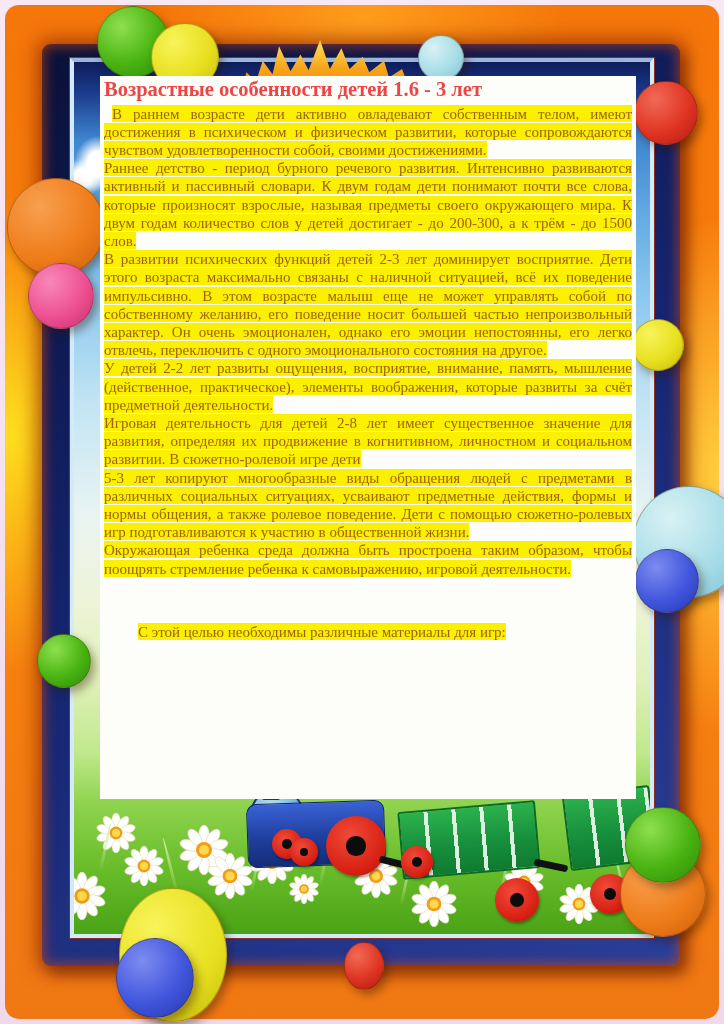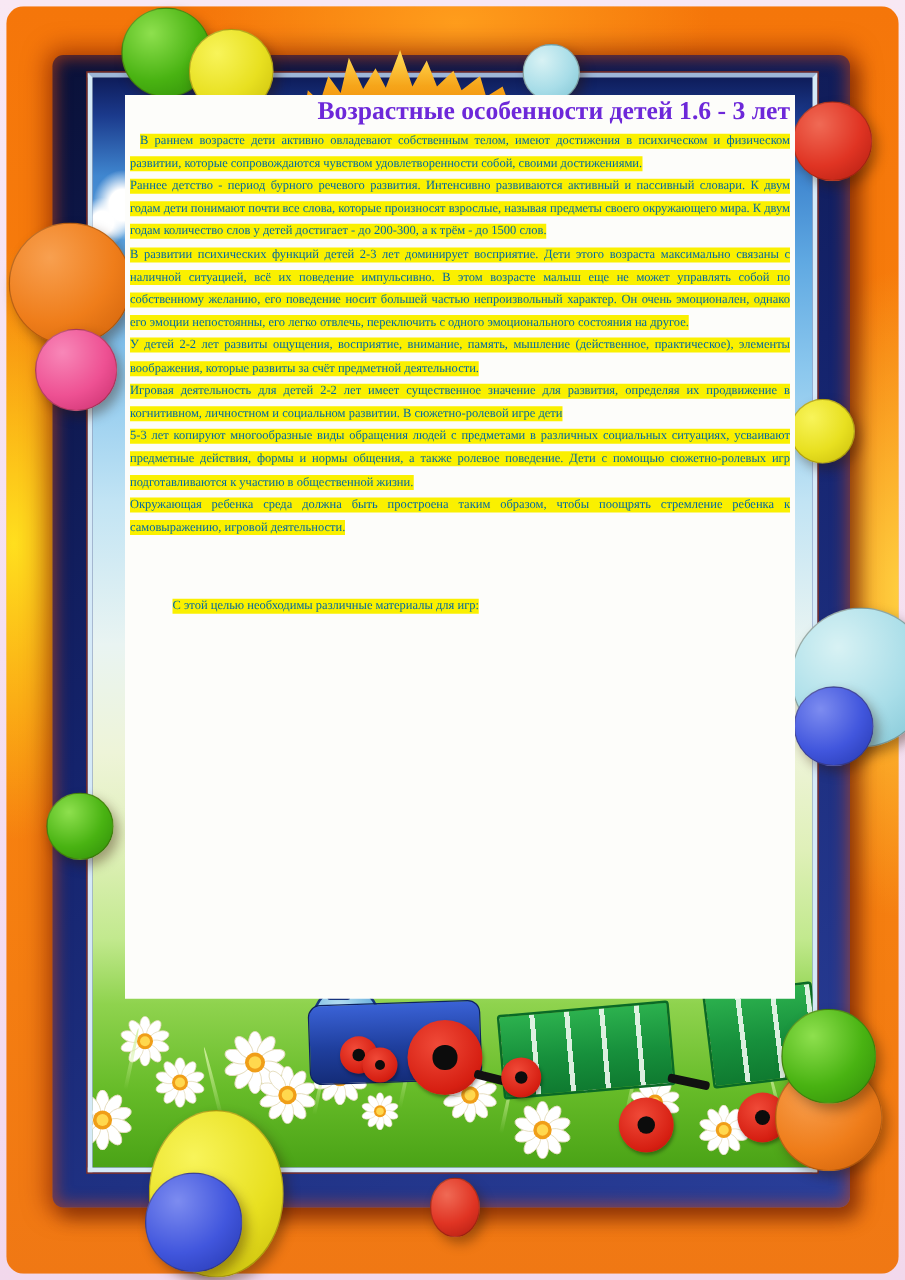--- a/index.html
+++ b/index.html
@@ -26,23 +26,23 @@
     background:radial-gradient(closest-side,#ffffff 45%,rgba(255,255,255,0) 100%);}
   
   .sunburst{position:absolute;left:243px;top:40px;width:164px;height:52px;z-index:12;
     background:linear-gradient(180deg,#ffd64e 10%,#f6a51a 55%,#f28a06 100%);
     clip-path:polygon(0% 100%,2% 62%,8% 80%,12% 40%,18% 66%,22% 12%,29% 60%,35% 28%,
       40% 58%,47% 0%,53% 56%,60% 16%,65% 56%,73% 32%,77% 62%,86% 40%,89% 72%,
       97% 56%,100% 82%,100% 100%);}
   
   .panel{position:absolute;left:100px;top:76px;width:536px;height:723px;z-index:40;
     background:#fdfdfa;padding:1px 4px 0 4px;box-sizing:border-box;overflow:hidden;}
-  .title{font-size:20.5px;line-height:25px;font-weight:bold;text-align:right;
-    color:#6d28d9;margin:0 0 2px 0;}
-  .para{font-size:10px;line-height:18.2px;text-align:justify;color:#0369a1;margin:0;}
+  .title{font-size:20.5px;line-height:25px;font-weight:bold;text-align:left;
+    color:#ef4444;margin:0 0 2px 0;}
+  .para{font-size:15px;line-height:18.2px;text-align:justify;color:#a16207;margin:0;}
   .para .hl{background:#faf000;padding:0.5px 0;-webkit-box-decoration-break:clone;box-decoration-break:clone;}
   .para.indent-small{text-indent:8px;}
   .para.indent-large{text-indent:34px;margin-top:45px;}
   
   .ball{position:absolute;border-radius:50%;border:1px solid rgba(60,30,0,.30);
     box-shadow:4px 5px 9px rgba(50,20,0,.38);}
   
   .t{position:absolute;}
   .boiler{background:linear-gradient(180deg,#3a62d6 0%,#1f3f9e 55%,#142c78 100%);
     border-radius:10px;transform:rotate(-2deg);border:1px solid #0e2260;}
@@ -306,21 +306,21 @@
 
   <div id="balloons"></div>
 
   <div class="panel">
     <h1 class="title">Возрастные особенности детей 1.6 - 3 лет</h1>
     <div id="paragraph-list">
         <div class="para indent-small"><span class="hl">В раннем возрасте дети активно овладевают собственным телом, имеют достижения в психическом и физическом развитии, которые сопровождаются чувством удовлетворенности собой, своими достижениями.</span></div>
         <div class="para"><span class="hl">Раннее детство - период бурного речевого развития. Интенсивно развиваются активный и пассивный словари. К двум годам дети понимают почти все слова, которые произносят взрослые, называя предметы своего окружающего мира. К двум годам количество слов у детей достигает - до 200-300, а к трём - до 1500 слов.</span></div>
         <div class="para"><span class="hl">В развитии психических функций детей 2-3 лет доминирует восприятие. Дети этого возраста максимально связаны с наличной ситуацией, всё их поведение импульсивно. В этом возрасте малыш еще не может управлять собой по собственному желанию, его поведение носит большей частью непроизвольный характер. Он очень эмоционален, однако его эмоции непостоянны, его легко отвлечь, переключить с одного эмоционального состояния на другое.</span></div>
         <div class="para"><span class="hl">У детей 2-2 лет развиты ощущения, восприятие, внимание, память, мышление (действенное, практическое), элементы воображения, которые развиты за счёт предметной деятельности.</span></div>
-        <div class="para"><span class="hl">Игровая деятельность для детей 2-2 лет имеет существенное значение для развития, определяя их продвижение в когнитивном, личностном и социальном развитии. В сюжетно-ролевой игре дети</span></div>
+        <div class="para"><span class="hl">Игровая деятельность для детей 2-8 лет имеет существенное значение для развития, определяя их продвижение в когнитивном, личностном и социальном развитии. В сюжетно-ролевой игре дети</span></div>
         <div class="para"><span class="hl">5-3 лет копируют многообразные виды обращения людей с предметами в различных социальных ситуациях, усваивают предметные действия, формы и нормы общения, а также ролевое поведение. Дети с помощью сюжетно-ролевых игр подготавливаются к участию в общественной жизни.</span></div>
         <div class="para"><span class="hl">Окружающая ребенка среда должна быть простроена таким образом, чтобы поощрять стремление ребенка к самовыражению, игровой деятельности.</span></div>
         <div class="para indent-large"><span class="hl">С этой целью необходимы различные материалы для игр:</span></div>
       </div>
   </div>
 <div class="ball" style="left: 97px; top: 6px; width: 70px; height: 70px; z-index: 20; background: radial-gradient(circle at 33% 28%, rgb(142, 224, 78) 0%, rgb(73, 179, 18) 55%, rgb(46, 138, 8) 100%);"></div>
     <div class="ball" style="left: 151px; top: 23px; width: 66px; height: 66px; z-index: 21; background: radial-gradient(circle at 33% 28%, rgb(248, 244, 90) 0%, rgb(232, 224, 32) 55%, rgb(200, 188, 10) 100%);"></div>
     <div class="ball" style="left: 7px; top: 178px; width: 96px; height: 96px; z-index: 22; background: radial-gradient(circle at 33% 28%, rgb(248, 160, 80) 0%, rgb(239, 125, 26) 55%, rgb(204, 95, 8) 100%);"></div>
     <div class="ball" style="left: 28px; top: 263px; width: 64px; height: 64px; z-index: 23; background: radial-gradient(circle at 33% 28%, rgb(248, 135, 184) 0%, rgb(238, 81, 147) 55%, rgb(198, 45, 107) 100%);"></div>
     <div class="ball" style="left: 37px; top: 634px; width: 52px; height: 52px; z-index: 24; background: radial-gradient(circle at 33% 28%, rgb(142, 224, 78) 0%, rgb(73, 179, 18) 55%, rgb(46, 138, 8) 100%);"></div>

